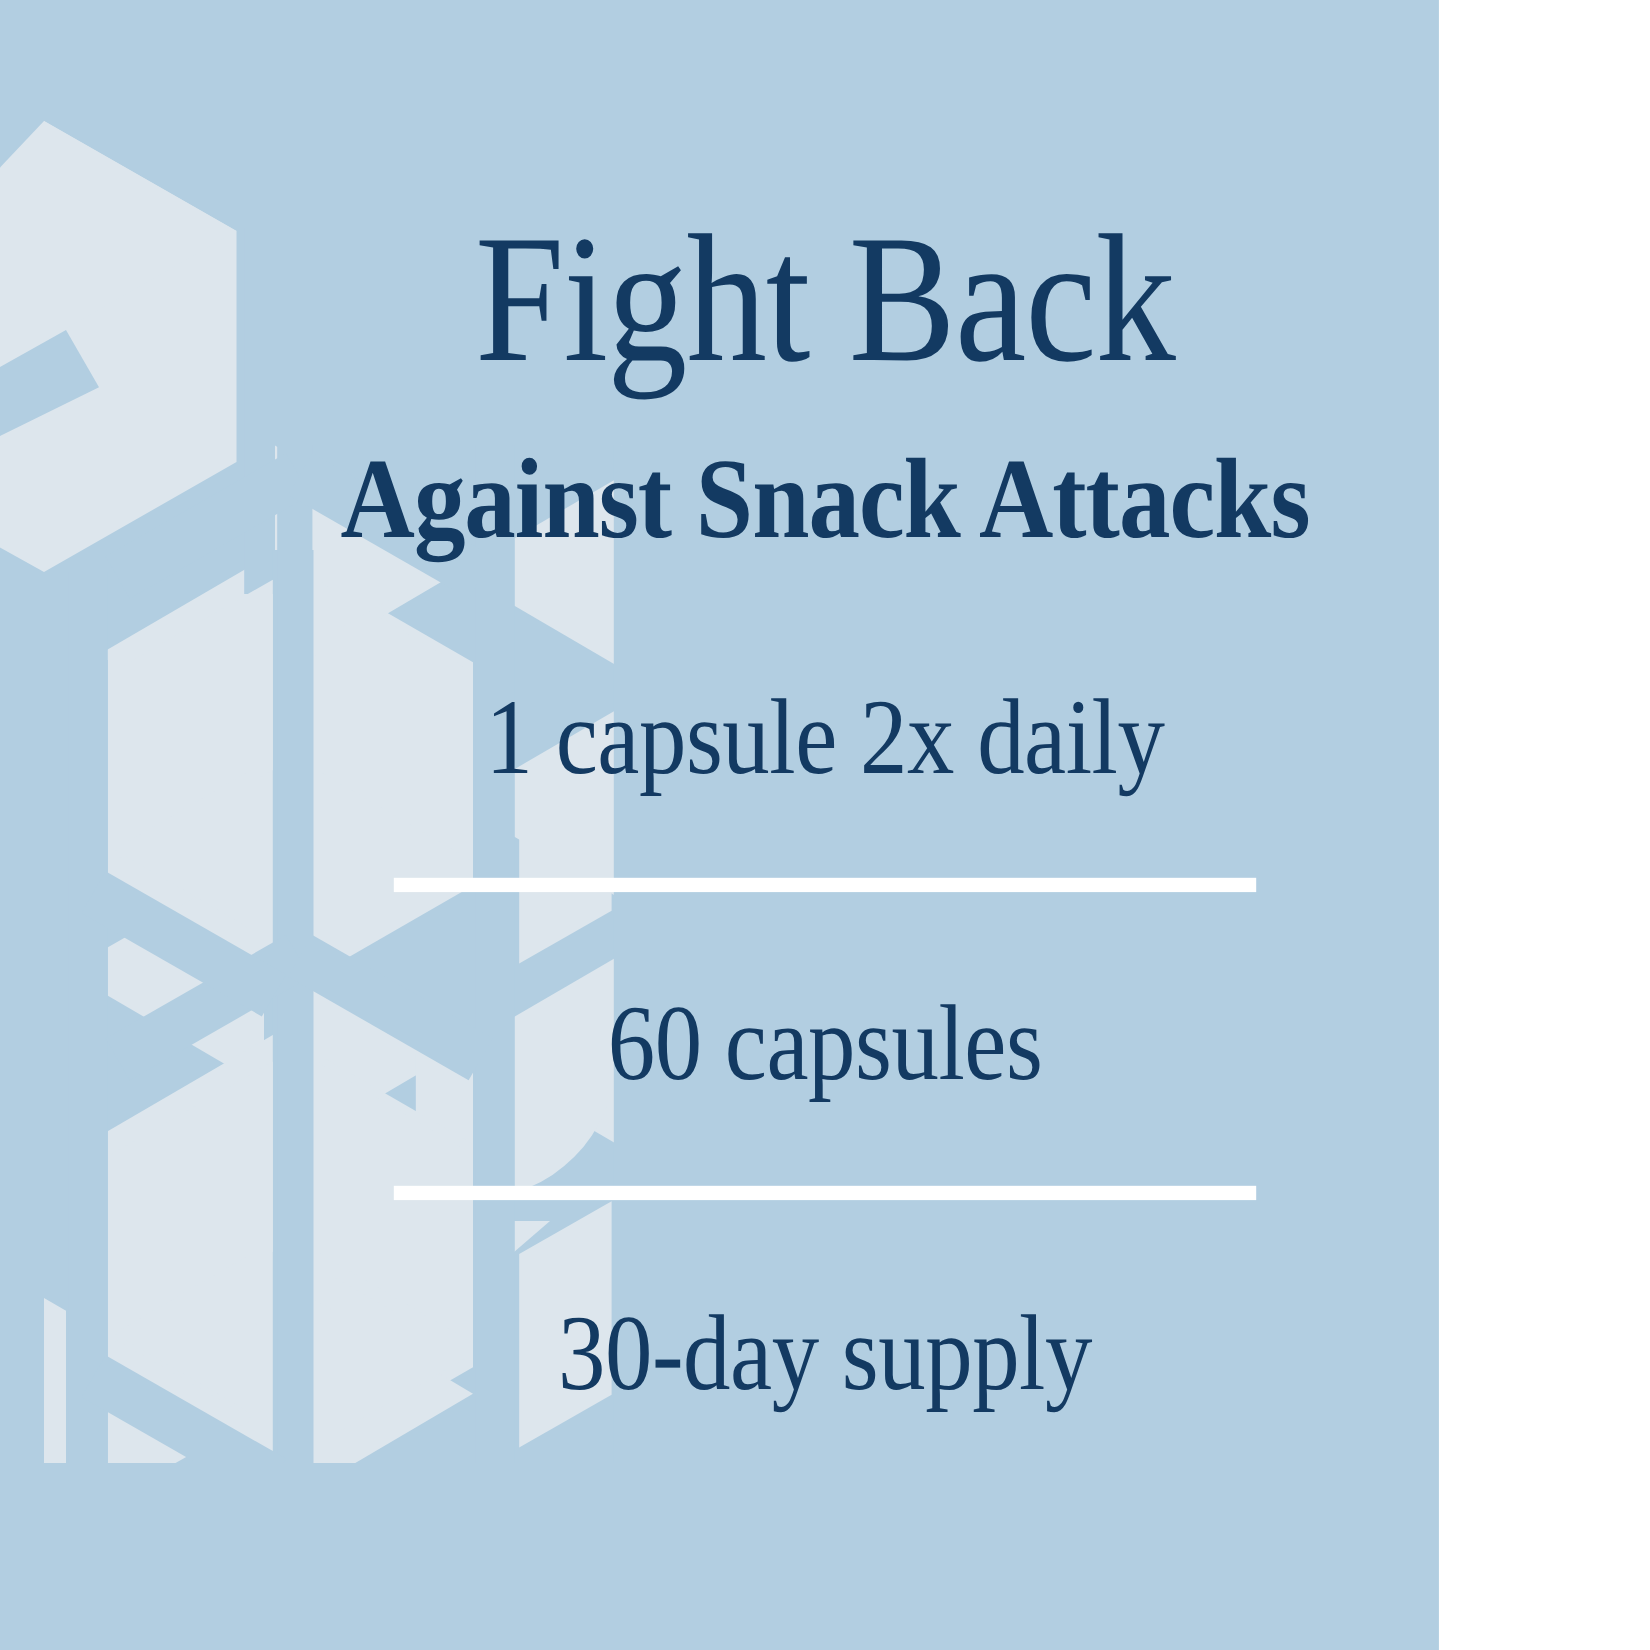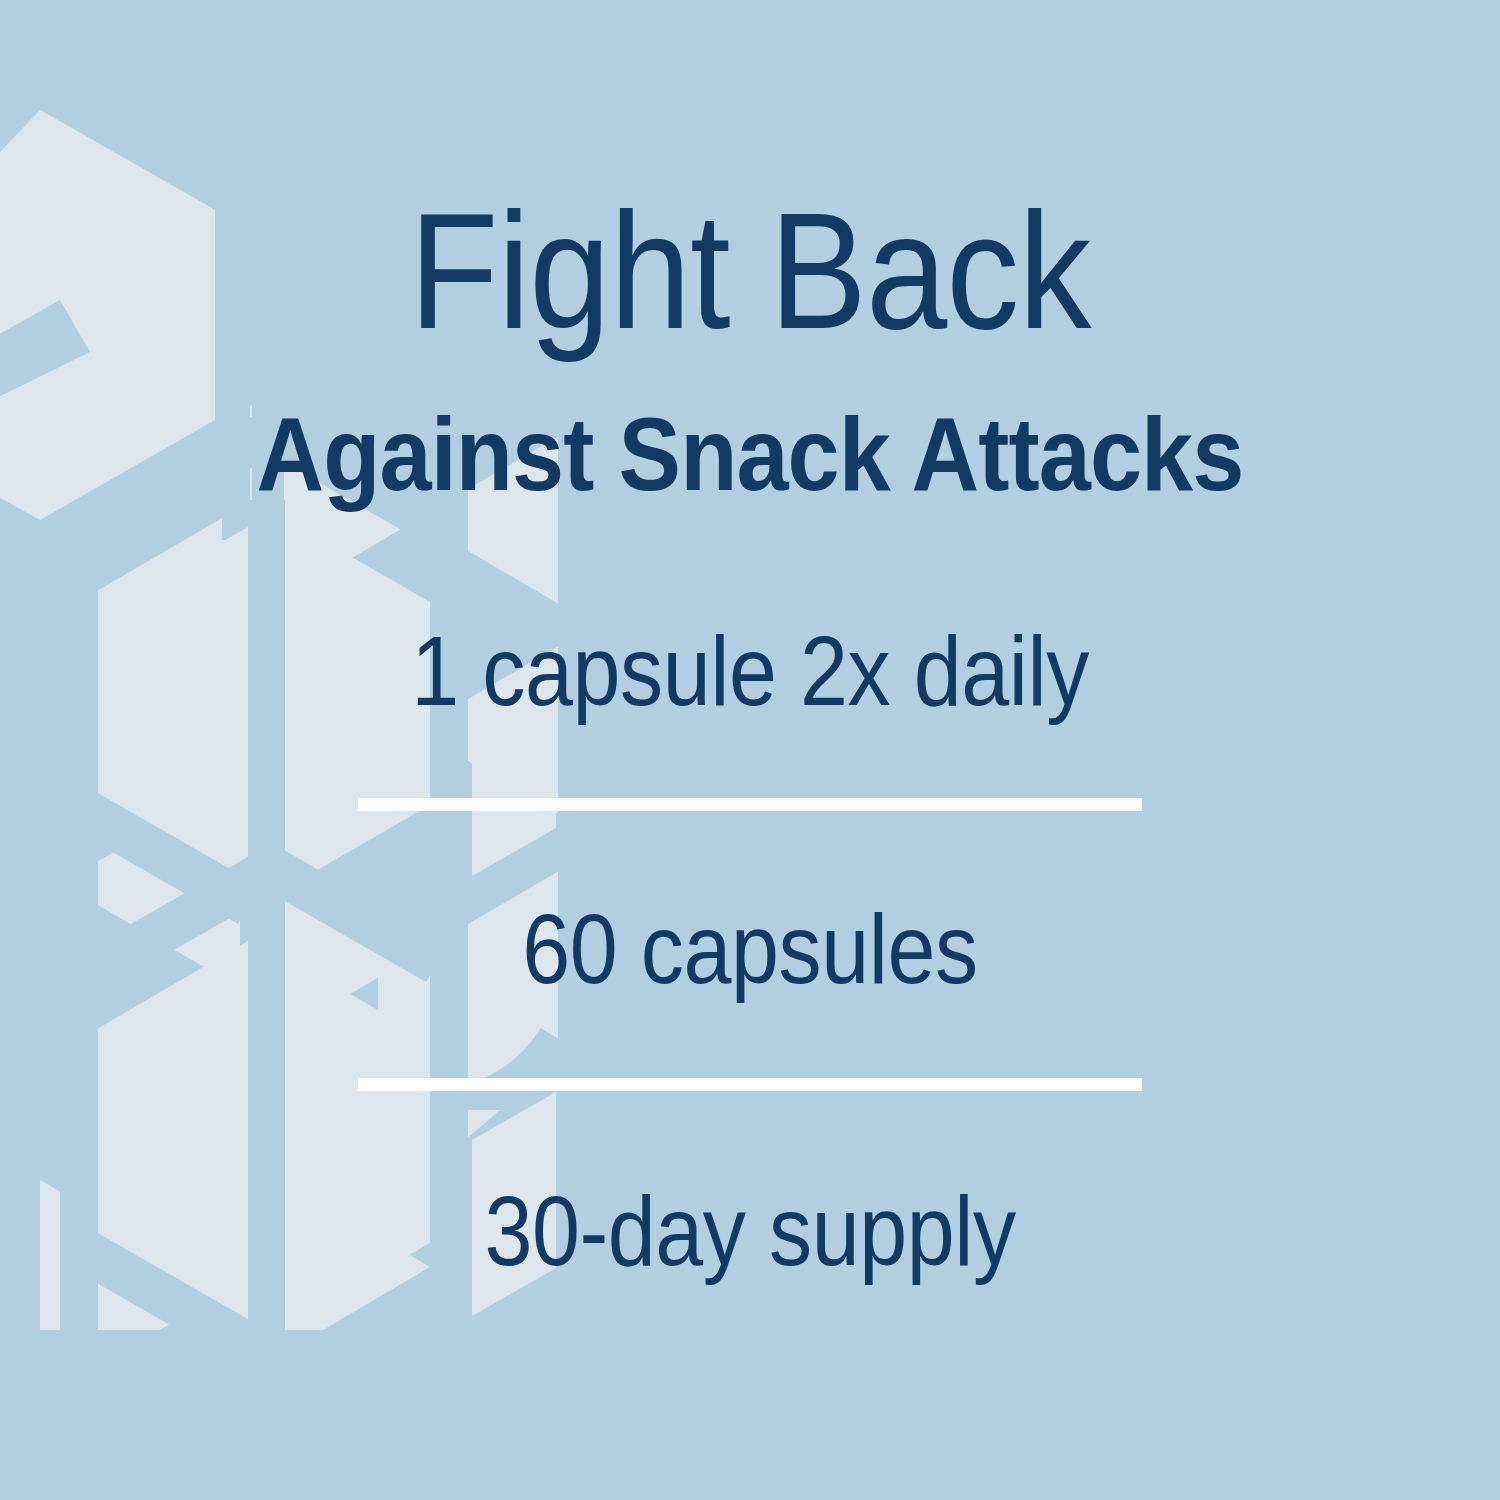--- a/index.html
+++ b/index.html
@@ -2,24 +2,24 @@
 <html><head>
 <meta charset="utf-8">
 <style>
   html, body {
     margin: 0;
     padding: 0;
     background: #ffffff;
   }
   .canvas {
     position: relative;
-    width: 1500px;
+    width: 1308px;
     height: 1500px;
     overflow: hidden;
-    font-family: Liberation Sans, sans-serif;
+    font-family: Liberation Serif, serif;
   }
   .bg-fill {
     position: absolute;
     inset: 0;
   }
   .pattern-svg {
     position: absolute;
     left: 0;
     top: 0;
     width: 1500px;

